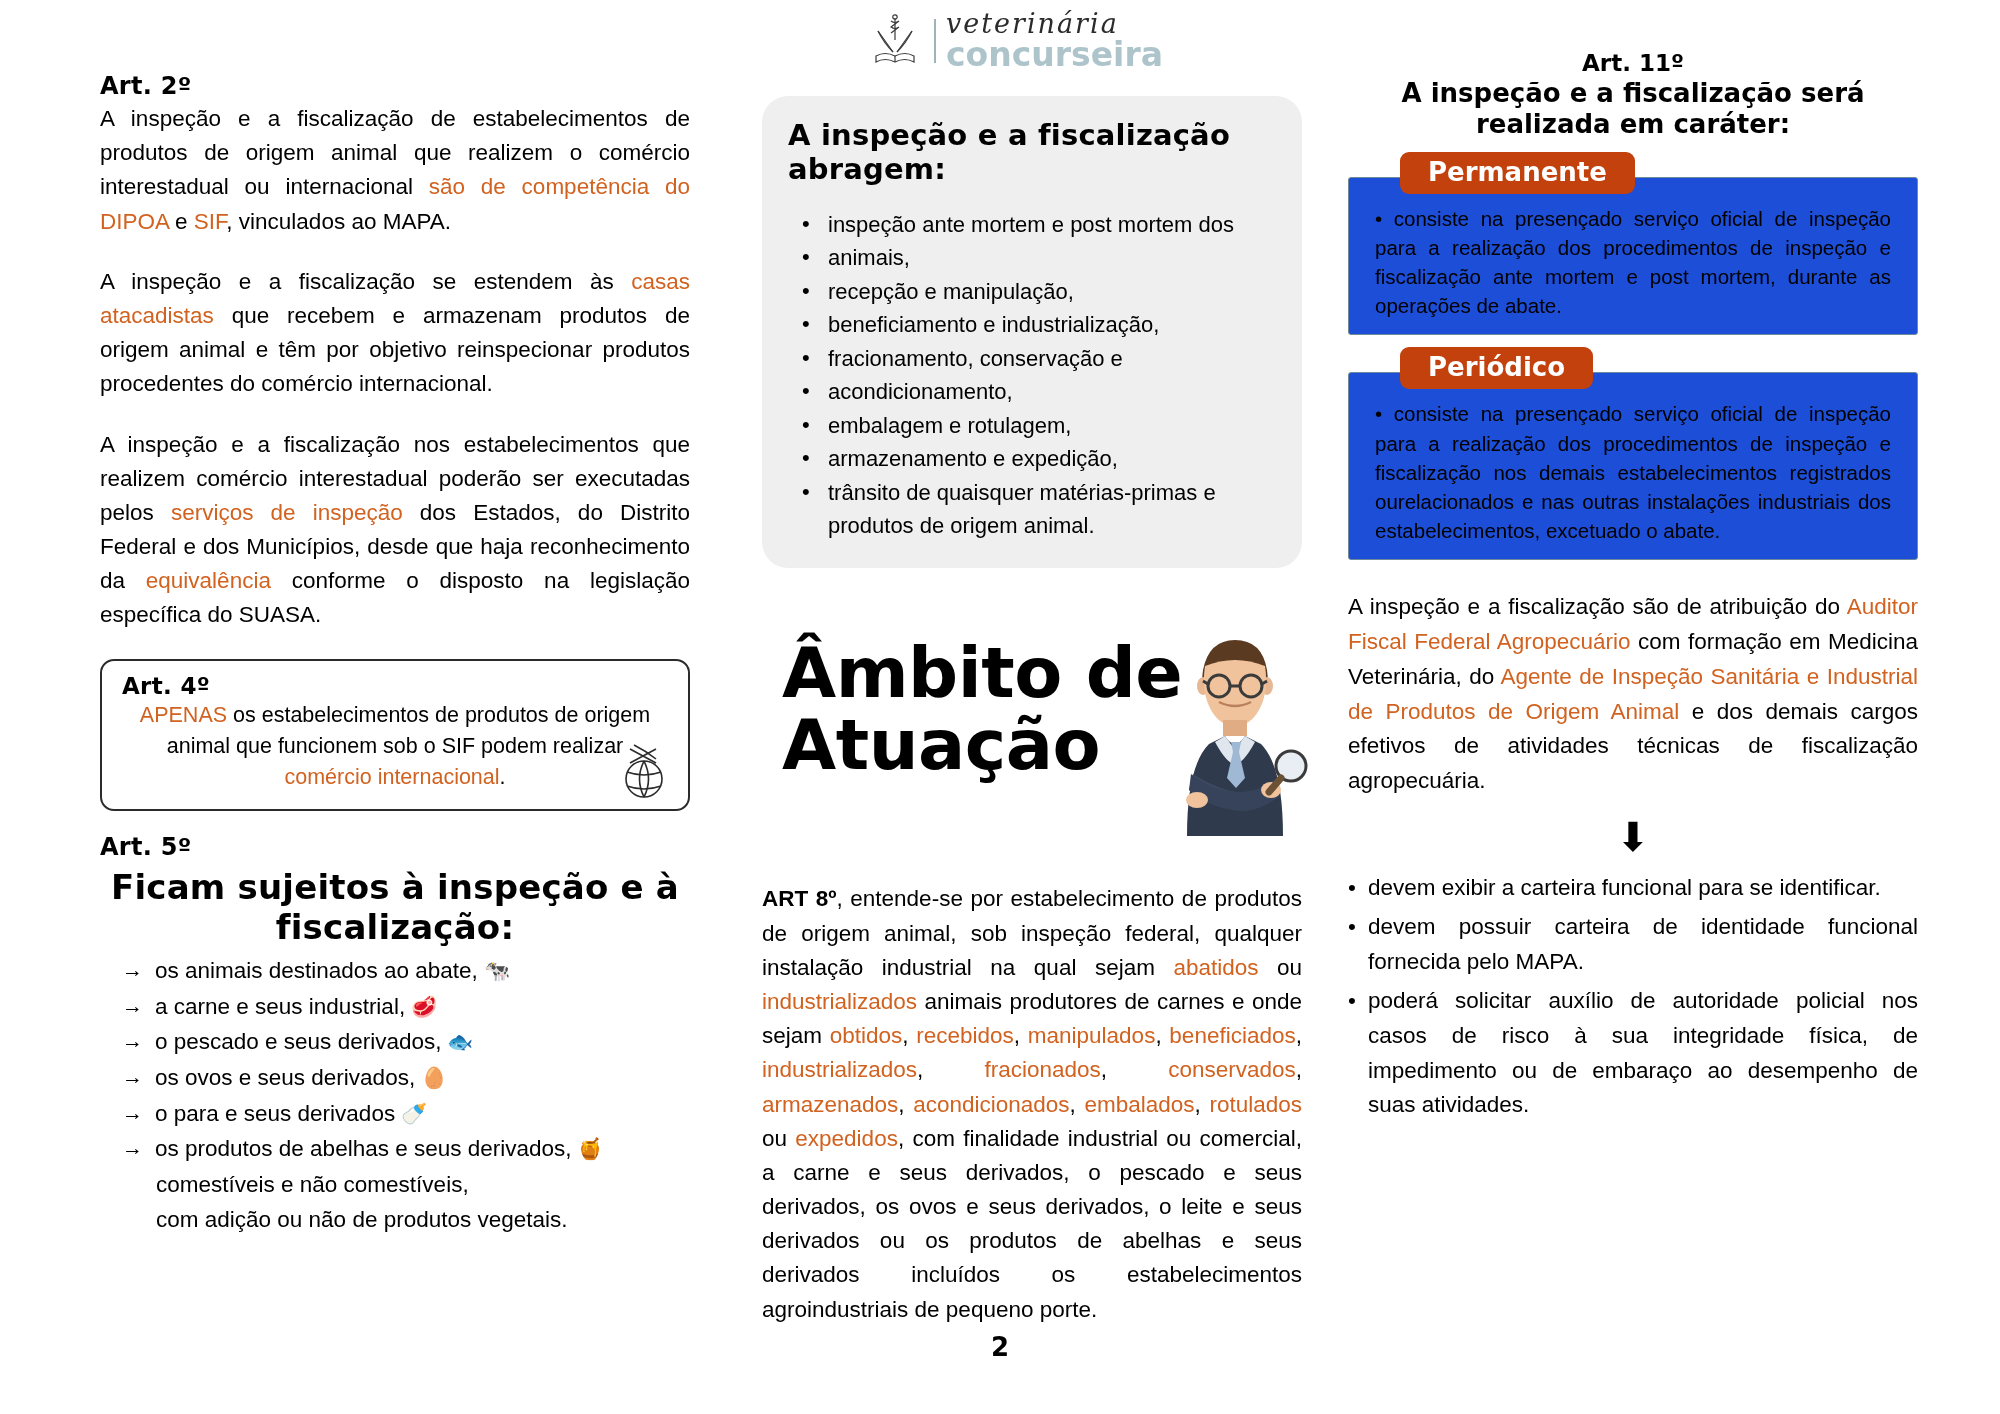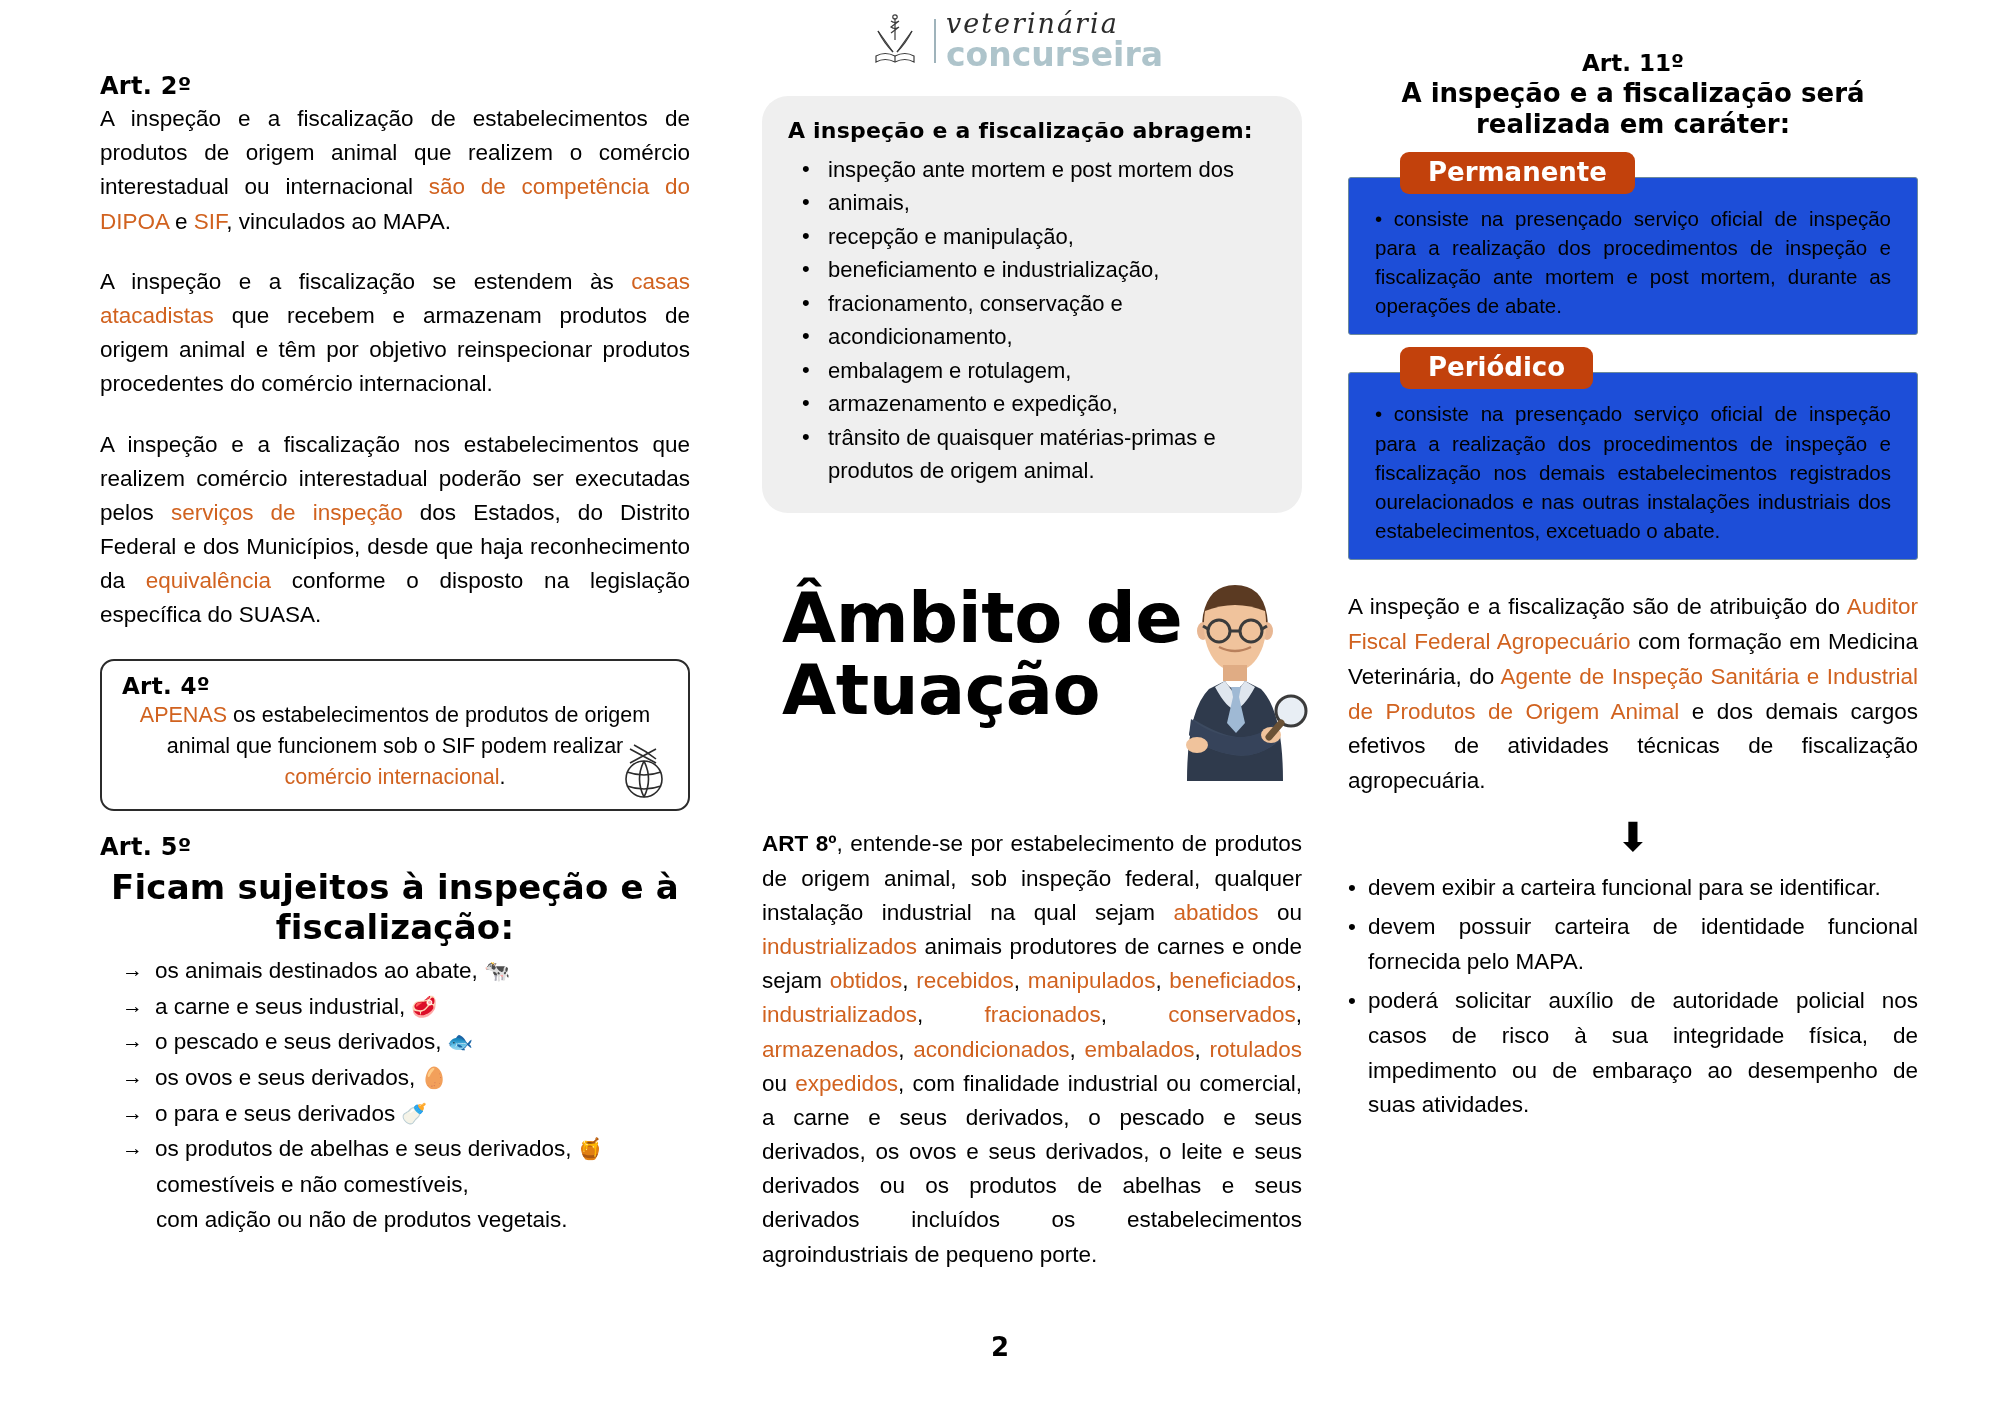--- a/index.html
+++ b/index.html
@@ -154,22 +154,22 @@
 
   
   .gray-card {
     background: #efefef;
     border-radius: 26px;
     padding: 22px 26px 26px 26px;
   }
   .gray-card h3 {
     font-family: "DejaVu Sans", sans-serif;
     font-weight: bold;
-    font-size: 22px;
-    margin: 0 0 10px 0;
+    font-size: 29px;
+    margin: 0 0 22px 0;
     letter-spacing: 0.2px;
   }
   .dot-list { margin: 0; padding: 0 0 0 6px; list-style: none; }
   .dot-list li {
     font-size: 22px;
     line-height: 1.52;
     position: relative;
     padding-left: 34px;
   }
   .dot-list li::before {

